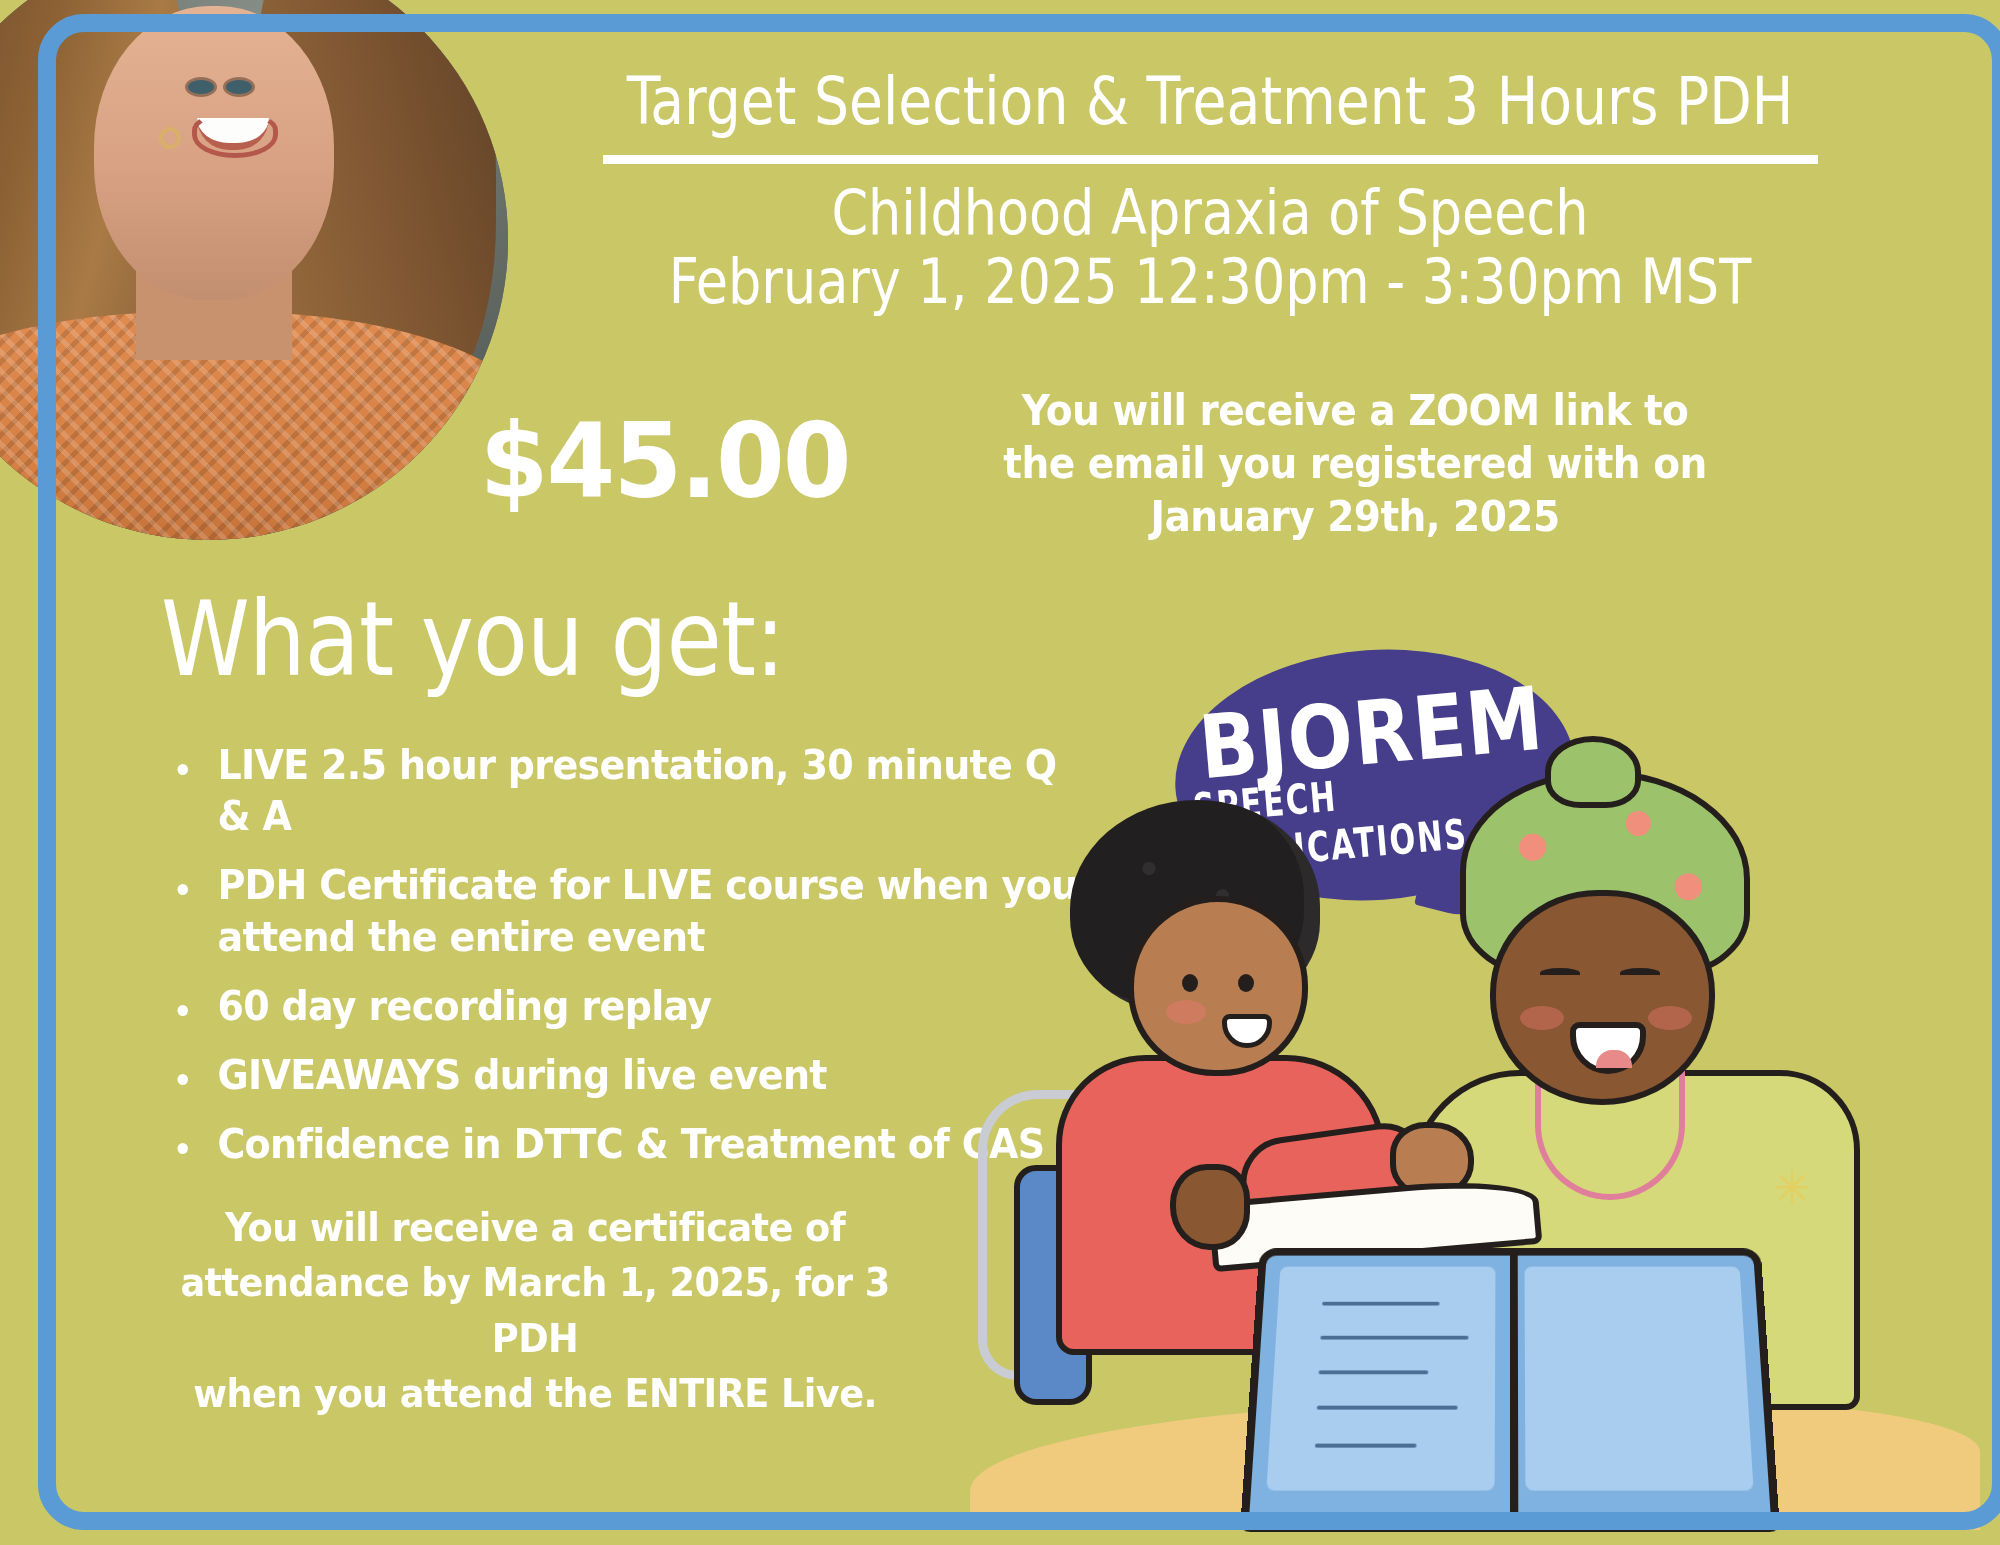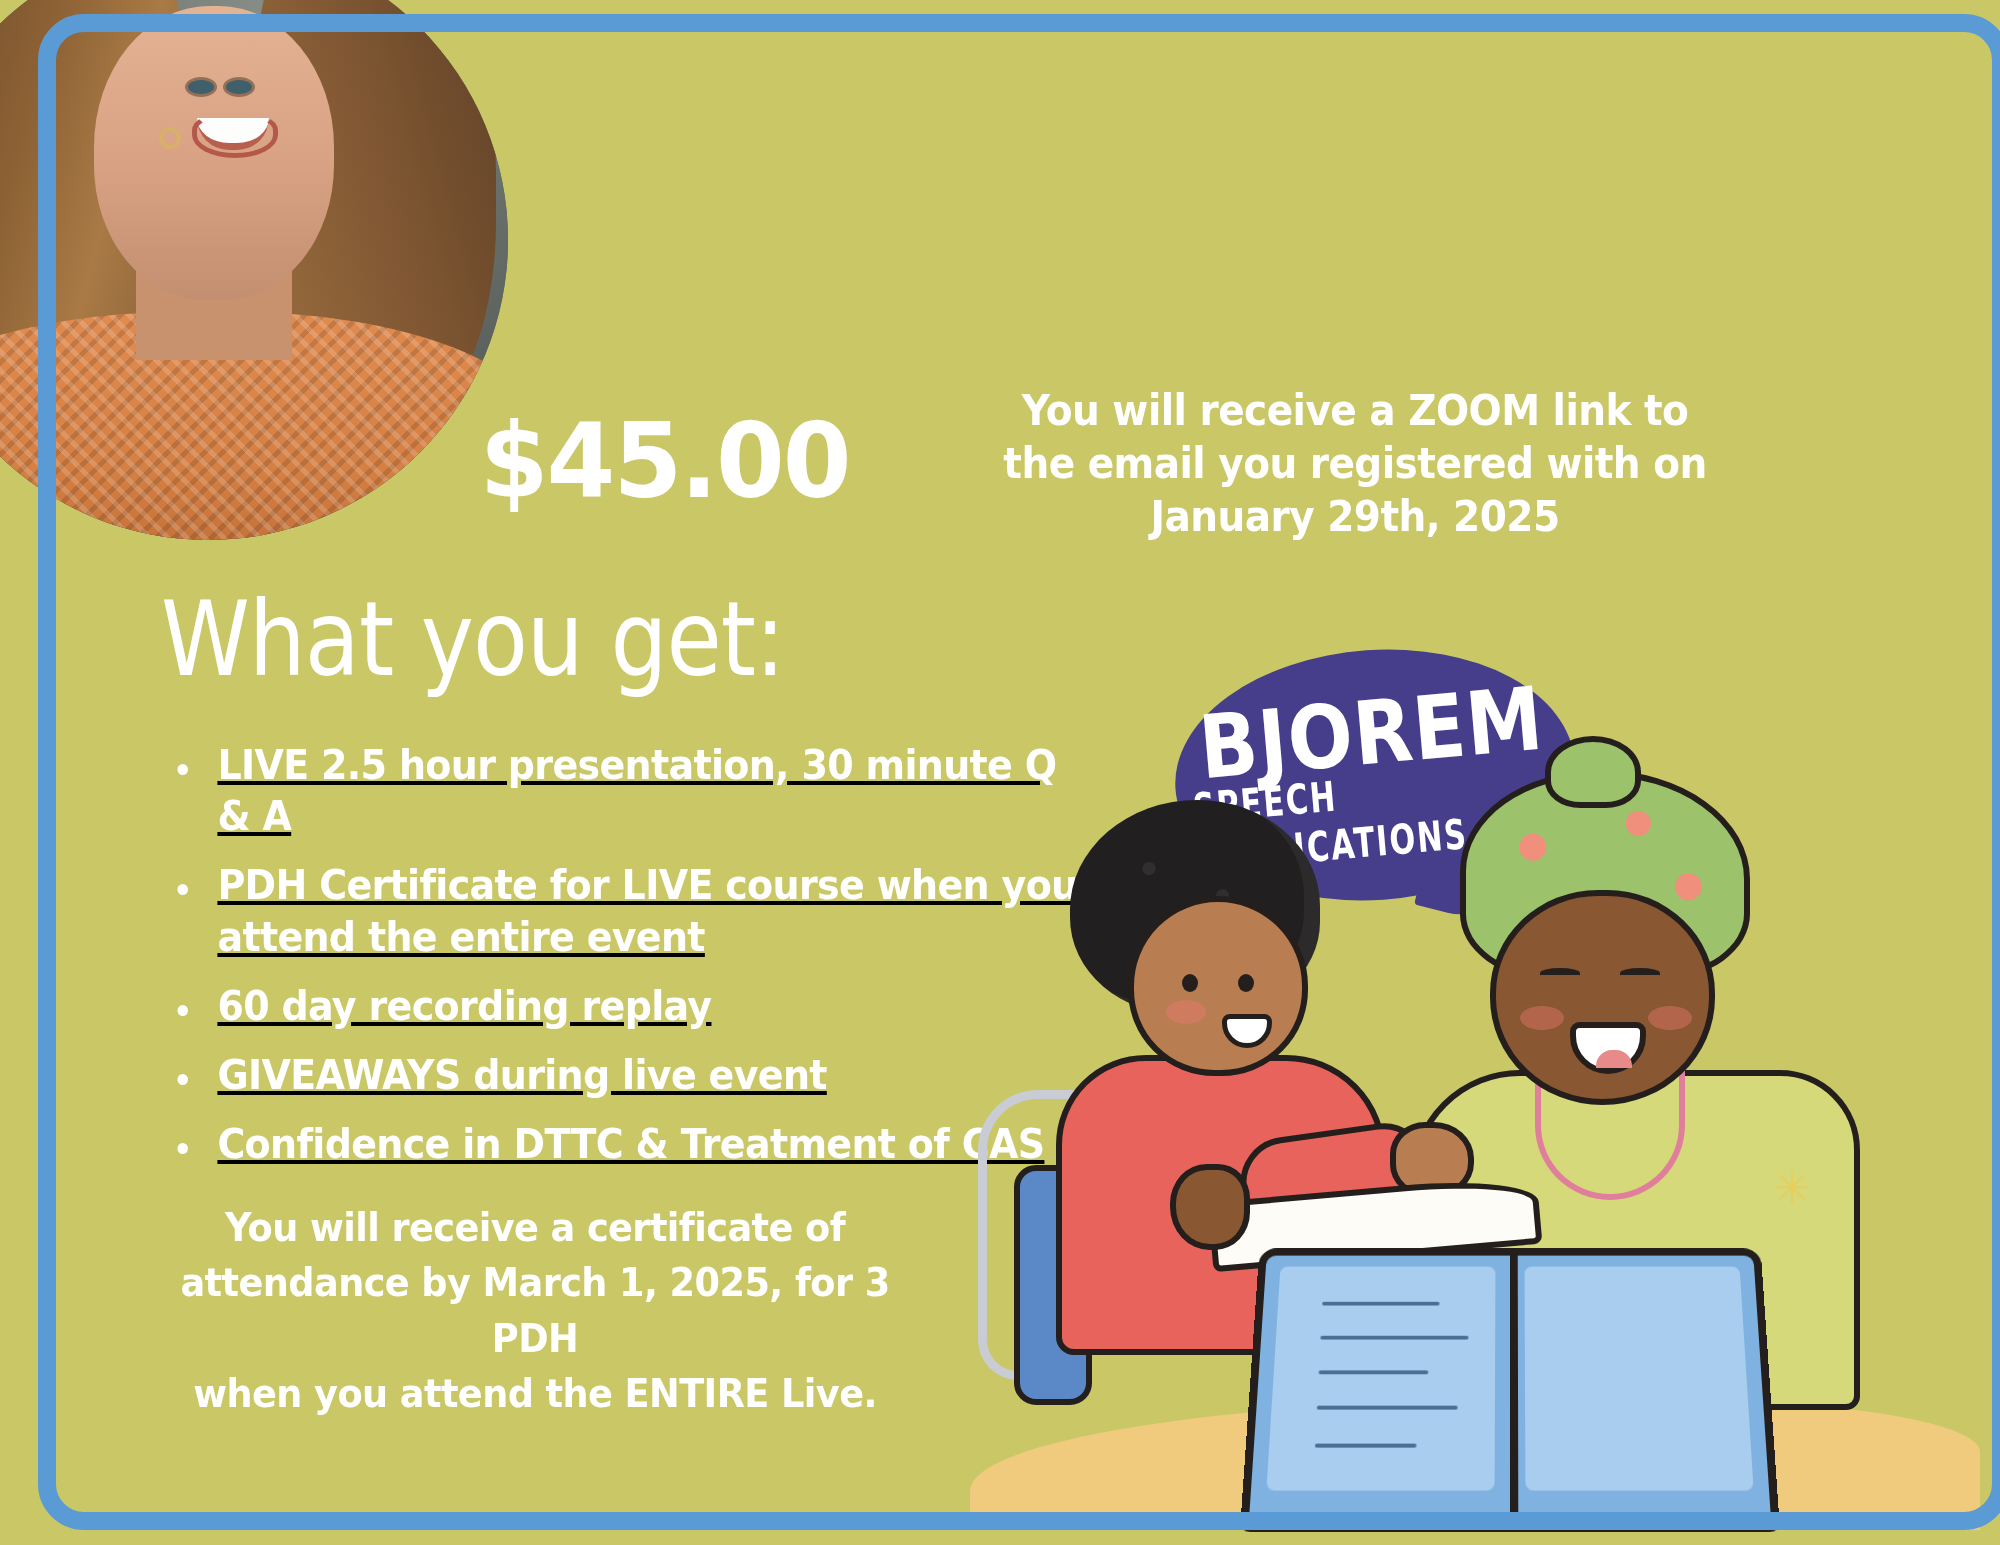--- a/index.html
+++ b/index.html
@@ -205,21 +205,20 @@
     letter-spacing: -1px;
     transform: scaleX(0.96);
   }
 
   .benefits {
     position: absolute;
     left: 168px;
     top: 740px;
     width: 980px;
     list-style: none;
-    text-decoration: underline;
   }
   .benefits li {
     position: relative;
     font-family: "DejaVu Sans", sans-serif;
     font-size: 40px;
     font-weight: bold;
     color: #ffffff;
     line-height: 1.28;
     margin-bottom: 18px;
     padding-left: 52px;
@@ -593,20 +592,26 @@
     <div class="photo-neck"></div>
     <div class="photo-face">
       <div class="photo-eye l"></div>
       <div class="photo-eye r"></div>
       <div class="photo-smile"></div>
       <div class="photo-lips"></div>
       <div class="photo-earring l"></div>
     </div>
   </div>
 
+  <div class="title-block">
+    <div class="main-title">Target Selection &amp; Treatment 3 Hours PDH</div>
+    <div class="title-rule"></div>
+    <div class="subtitle">Childhood Apraxia of Speech</div>
+    <div class="subtitle">February 1, 2025 12:30pm - 3:30pm MST</div>
+  </div>
 
   <div class="price">$45.00</div>
 
   <div class="zoom-note">
     <div>You will receive a ZOOM link to</div>
     <div>the email you registered with on</div>
     <div>January  29th, 2025</div>
   </div>
 
   <div class="what-heading">What you get:</div>

